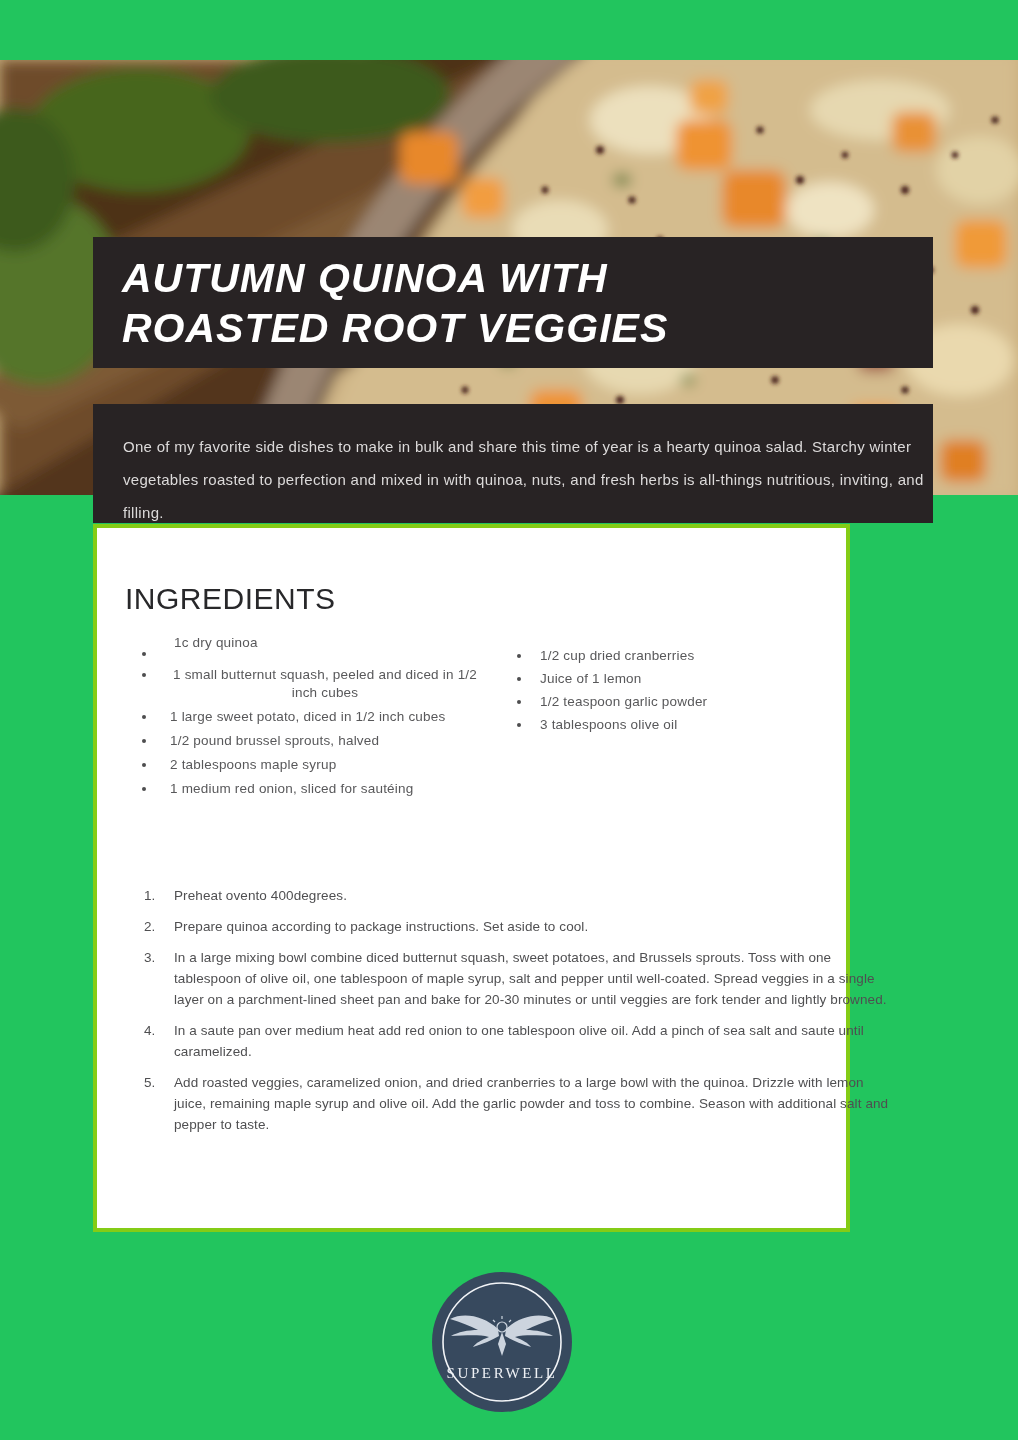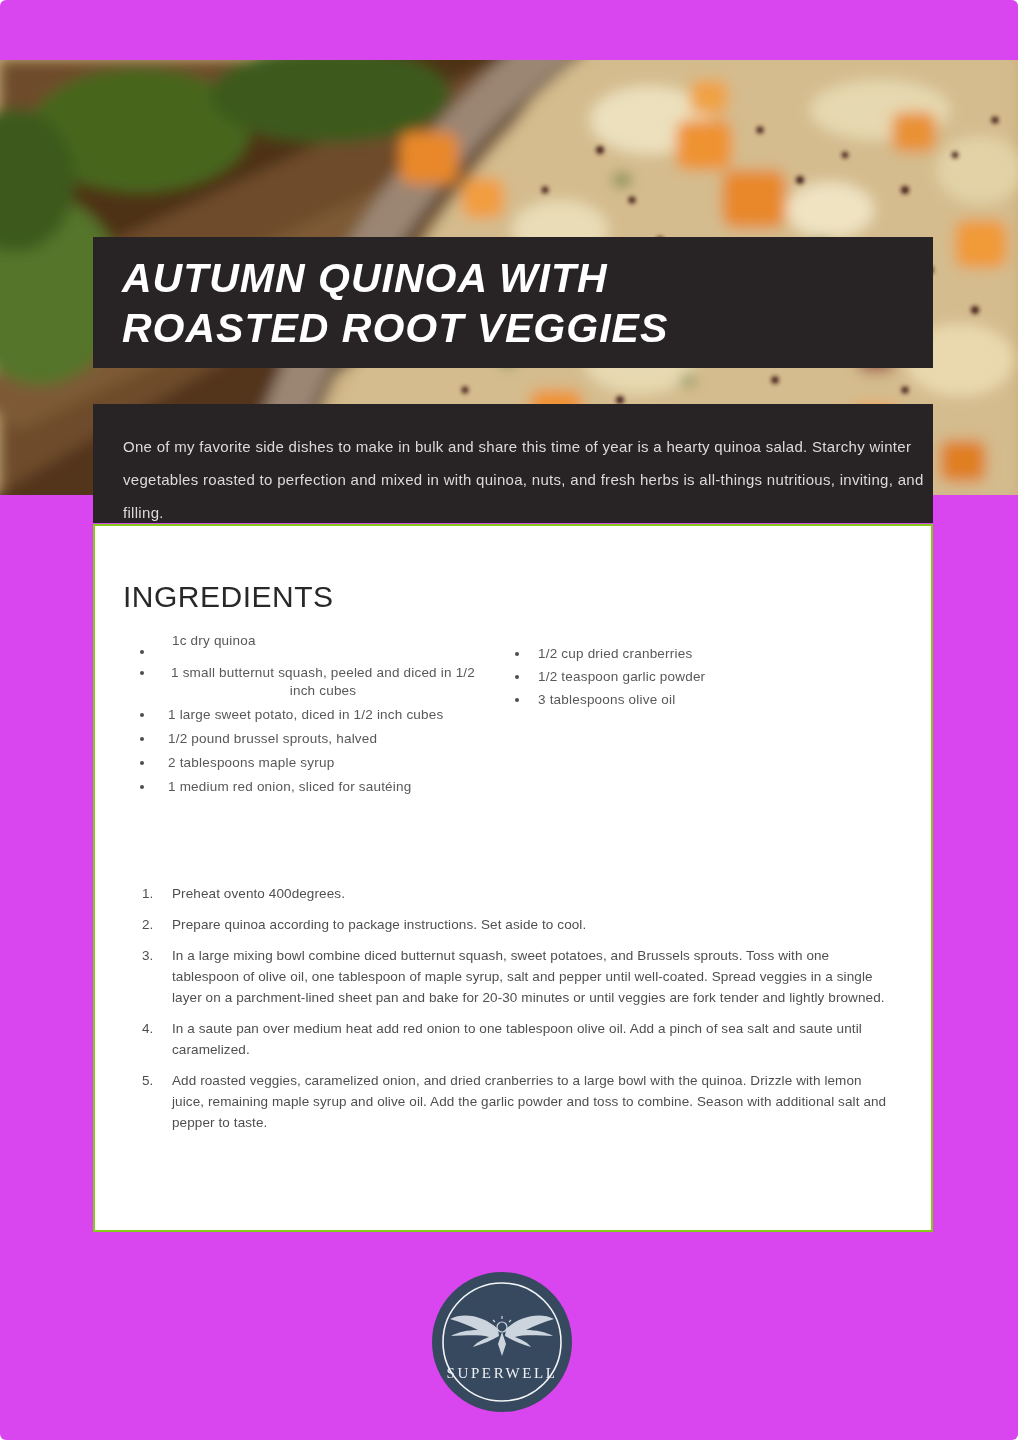--- a/index.html
+++ b/index.html
@@ -1,20 +1,20 @@
 <!DOCTYPE html>
 <html><head>
 <meta charset="utf-8">
 <style>
   * { margin:0; padding:0; box-sizing:border-box; }
   html,body { background:#ffffff; }
   body { font-family:"Liberation Sans", sans-serif; }
   .page {
     position:relative; width:1018px; height:1440px;
-    background:#d946ef; overflow:hidden; margin:0 auto;border-radius:6px;
+    background:#22c55e; overflow:hidden; margin:0 auto;
   }
 
   
   .hero {
     position:absolute; left:0; top:60px; width:1018px; height:435px;
     overflow:hidden; background:#c9ae7d;
   }
   .hero svg { display:block; width:1018px; height:435px; }
 
   
@@ -29,22 +29,22 @@
   }
   .intro-box {
     position:absolute; left:93px; top:404px; width:840px; height:119px;
     background:#282324; color:#dcdada;
     padding:26px 6px 0 30px;
     font-size:15px; line-height:33px; letter-spacing:0.3px;
   }
 
   
   .card {
-    position:absolute; left:93px; top:524px; width:840px; height:708px;
-    background:#ffffff; border:2px solid #84cc16;
+    position:absolute; left:93px; top:524px; width:757px; height:708px;
+    background:#ffffff; border:4px solid #84cc16;
   }
   .section-heading {
     position:absolute; left:28px;
     font-weight:300; font-size:30px; line-height:34px;
     color:#28282a; letter-spacing:0.5px;
   }
   #ingredients-heading { top:54px; }
   #instructions-heading { top:299px; }
 
   .ing-col { position:absolute; list-style:none; }
@@ -227,20 +227,24 @@
       </li>
     </ul>
 
     <ul class="ing-col ing-col-right">
       <li class="ing-item">
         <span class="dot"></span>
         <span class="txt">1/2 cup dried cranberries</span>
       </li>
       <li class="ing-item">
         <span class="dot"></span>
+        <span class="txt">Juice of 1 lemon</span>
+      </li>
+      <li class="ing-item">
+        <span class="dot"></span>
         <span class="txt">1/2 teaspoon garlic powder</span>
       </li>
       <li class="ing-item">
         <span class="dot"></span>
         <span class="txt">3 tablespoons olive oil</span>
       </li>
     </ul>
 
 
     <ol class="steps">

